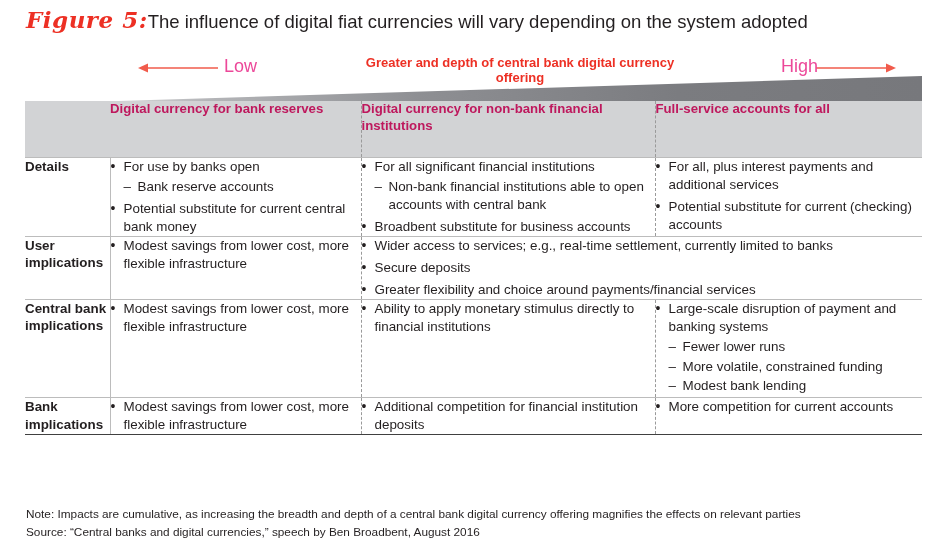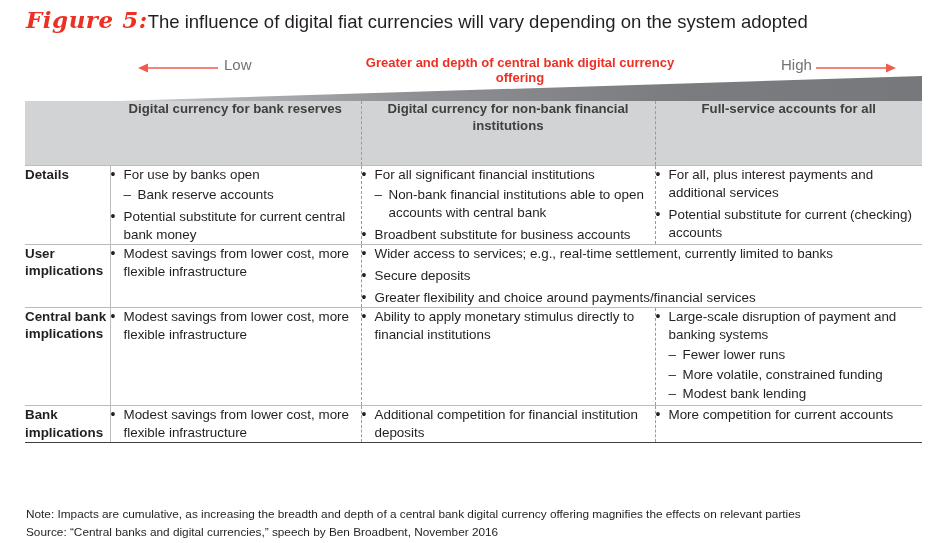--- a/index.html
+++ b/index.html
@@ -48,22 +48,22 @@
   }
   .scale-arrow {
     position: absolute;
     top: 11px;
     height: 10px;
   }
   .scale-arrow svg { display: block; }
   .scale-label {
     position: absolute;
     top: 56px;
-    font-size: 15px;
-    color: #737373;
+    font-size: 18px;
+    color: #ec4899;
   }
   #scale-low-label  { left: 224px; }
   #scale-high-label { left: 781px; }
   #scale-center-label {
     position: absolute;
     top: 55px;
     left: 350px;
     width: 340px;
     text-align: center;
     font-size: 13px;
@@ -96,26 +96,25 @@
     margin: 0;
   }
   .col-label { width: 85px; }
   .col-a     { width: 251px; }
   .col-b     { width: 294px; }
   .col-c     { width: 267px; }
 
   
   .hdr-row td {
     background: #d2d3d5;
-    height: 64px;
+    height: 56px;
     vertical-align: middle;
-    text-align: center;
     font-size: 13.2px;
     font-weight: 700;
-    color: #404040;
+    color: #be185d;
     line-height: 1.28;
     padding: 0 10px;
   }
   .hdr-row td.blank-hdr { background: #d2d3d5; }
   .hdr-row td.dashed-l { border-left: 1px dashed #9a9a9a; }
 
   
   .body-row > td {
     border-top: 1px solid #bcbcbc;
     background: #ffffff;
@@ -372,14 +371,14 @@
         </li>
       </ul>
     </td>
   </tr>
 
   </tbody>
 </table>
 
 <div id="footnotes">
   <div>Note: Impacts are cumulative, as increasing the breadth and depth of a central bank digital currency offering magnifies the effects on relevant parties</div>
-  <div>Source: “Central banks and digital currencies,” speech by Ben Broadbent, November 2016</div>
+  <div>Source: “Central banks and digital currencies,” speech by Ben Broadbent, August 2016</div>
 </div>
 
 </body></html>

